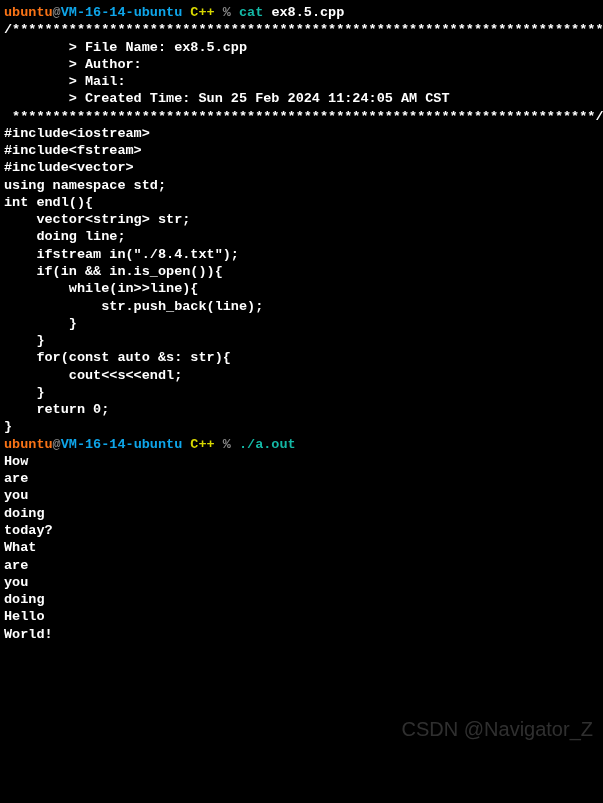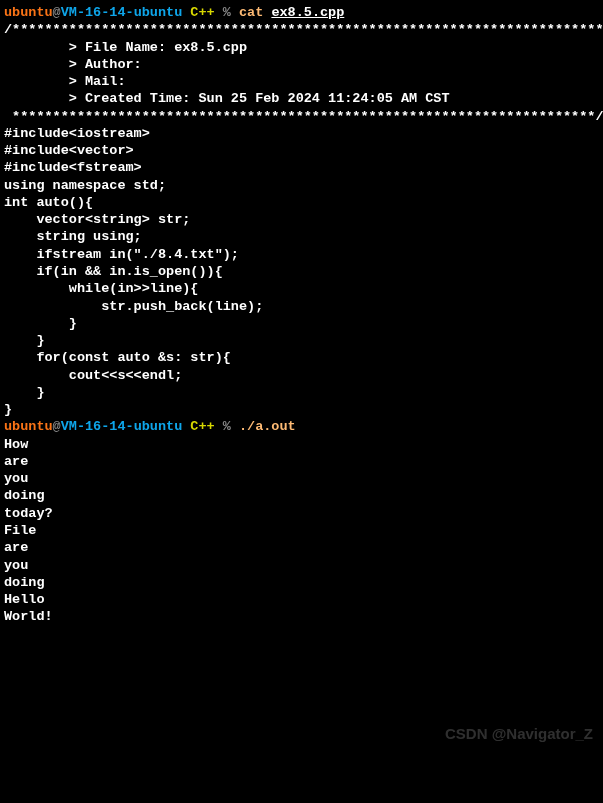--- a/index.html
+++ b/index.html
@@ -21,73 +21,74 @@
       position: relative;
     }
     .line {
       white-space: pre;
     }
     .user { color: #f97316; }
     .at { color: #888; }
     .host { color: #0ea5e9; }
     .dir { color: #d8d800; }
     .pct { color: #888; }
-    .cmd { color: #fdba74; margin-top: 23px; }
-    .file { color: #fff; text-decoration: underline; }
+    .cmd { color: #14b8a6; margin-top: 23px; }
+    .file { color: #fff; }
     .plain { color: #fff; }
     .watermark {
       position: absolute;
       right: 10px;
       bottom: 60px;
       color: #aaa;
       opacity: 0.28;
-      font-size: 15px;
-      font-weight: bold;
+      font-size: 20px;
+      font-weight: normal;
       font-family: sans-serif;
     }
   </style>
 </head>
 <body>
 
 <div>
   <div class="line"><span class="user">ubuntu</span><span class="at">@</span><span class="host">VM-16-14-ubuntu</span><span class="dir"> C++</span><span class="pct"> % </span><span class="cmd">cat </span><span class="file">ex8.5.cpp</span></div>
   <div class="line plain">/*************************************************************************</div>
   <div class="line plain">        &gt; File Name: ex8.5.cpp</div>
   <div class="line plain">        &gt; Author:</div>
   <div class="line plain">        &gt; Mail:</div>
   <div class="line plain">        &gt; Created Time: Sun 25 Feb 2024 11:24:05 AM CST</div>
   <div class="line plain"> ************************************************************************/</div>
   <div class="line plain"></div>
   <div class="line plain">#include&lt;iostream&gt;</div>
+  <div class="line plain">#include&lt;fstream&gt;</div>
   <div class="line plain">#include&lt;vector&gt;</div>
-  <div class="line plain">#include&lt;fstream&gt;</div>
   <div class="line plain">using namespace std;</div>
   <div class="line plain"></div>
-  <div class="line plain">int auto(){</div>
+  <div class="line plain">int endl(){</div>
   <div class="line plain">    vector&lt;string&gt; str;</div>
-  <div class="line plain">    string using;</div>
+  <div class="line plain">    doing line;</div>
   <div class="line plain">    ifstream in("./8.4.txt");</div>
   <div class="line plain">    if(in &amp;&amp; in.is_open()){</div>
   <div class="line plain">        while(in&gt;&gt;line){</div>
   <div class="line plain">            str.push_back(line);</div>
   <div class="line plain">        }</div>
   <div class="line plain">    }</div>
   <div class="line plain"></div>
   <div class="line plain">    for(const auto &amp;s: str){</div>
   <div class="line plain">        cout&lt;&lt;s&lt;&lt;endl;</div>
   <div class="line plain">    }</div>
   <div class="line plain"></div>
+  <div class="line plain">    return 0;</div>
   <div class="line plain">}</div>
   <div class="line"><span class="user">ubuntu</span><span class="at">@</span><span class="host">VM-16-14-ubuntu</span><span class="dir"> C++</span><span class="pct"> % </span><span class="cmd">./a.out</span></div>
   <div class="line plain">How</div>
   <div class="line plain">are</div>
   <div class="line plain">you</div>
   <div class="line plain">doing</div>
   <div class="line plain">today?</div>
-  <div class="line plain">File</div>
+  <div class="line plain">What</div>
   <div class="line plain">are</div>
   <div class="line plain">you</div>
   <div class="line plain">doing</div>
   <div class="line plain">Hello</div>
   <div class="line plain">World!</div>
 </div>
 
 <div class="watermark">CSDN @Navigator_Z</div>
 
 </body></html>

